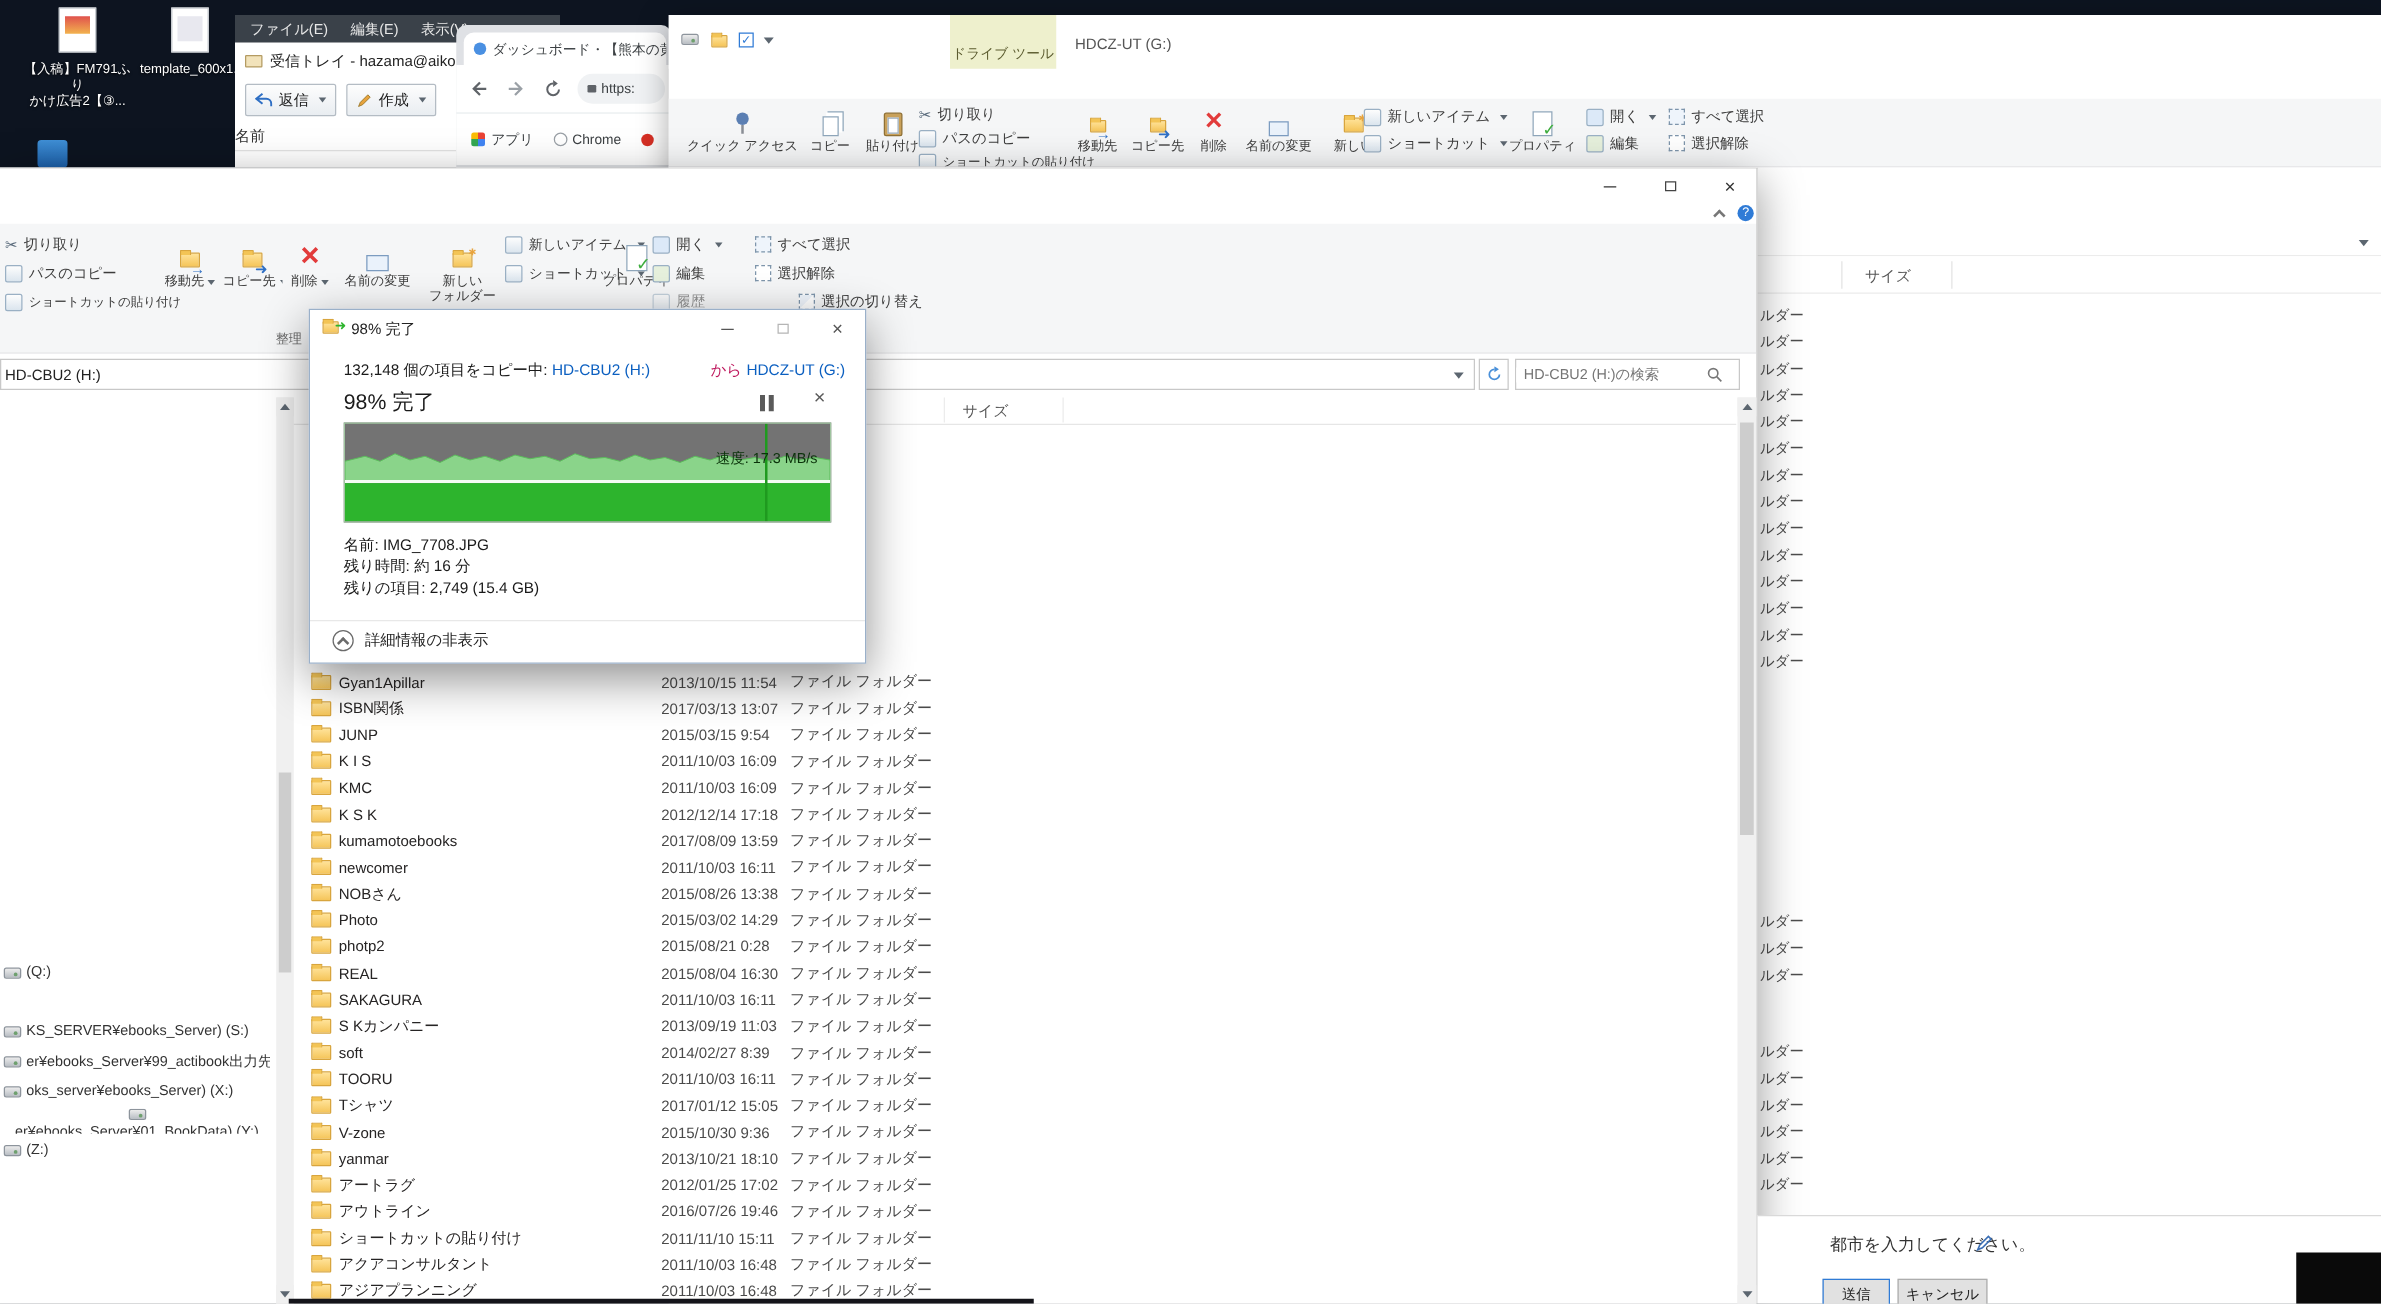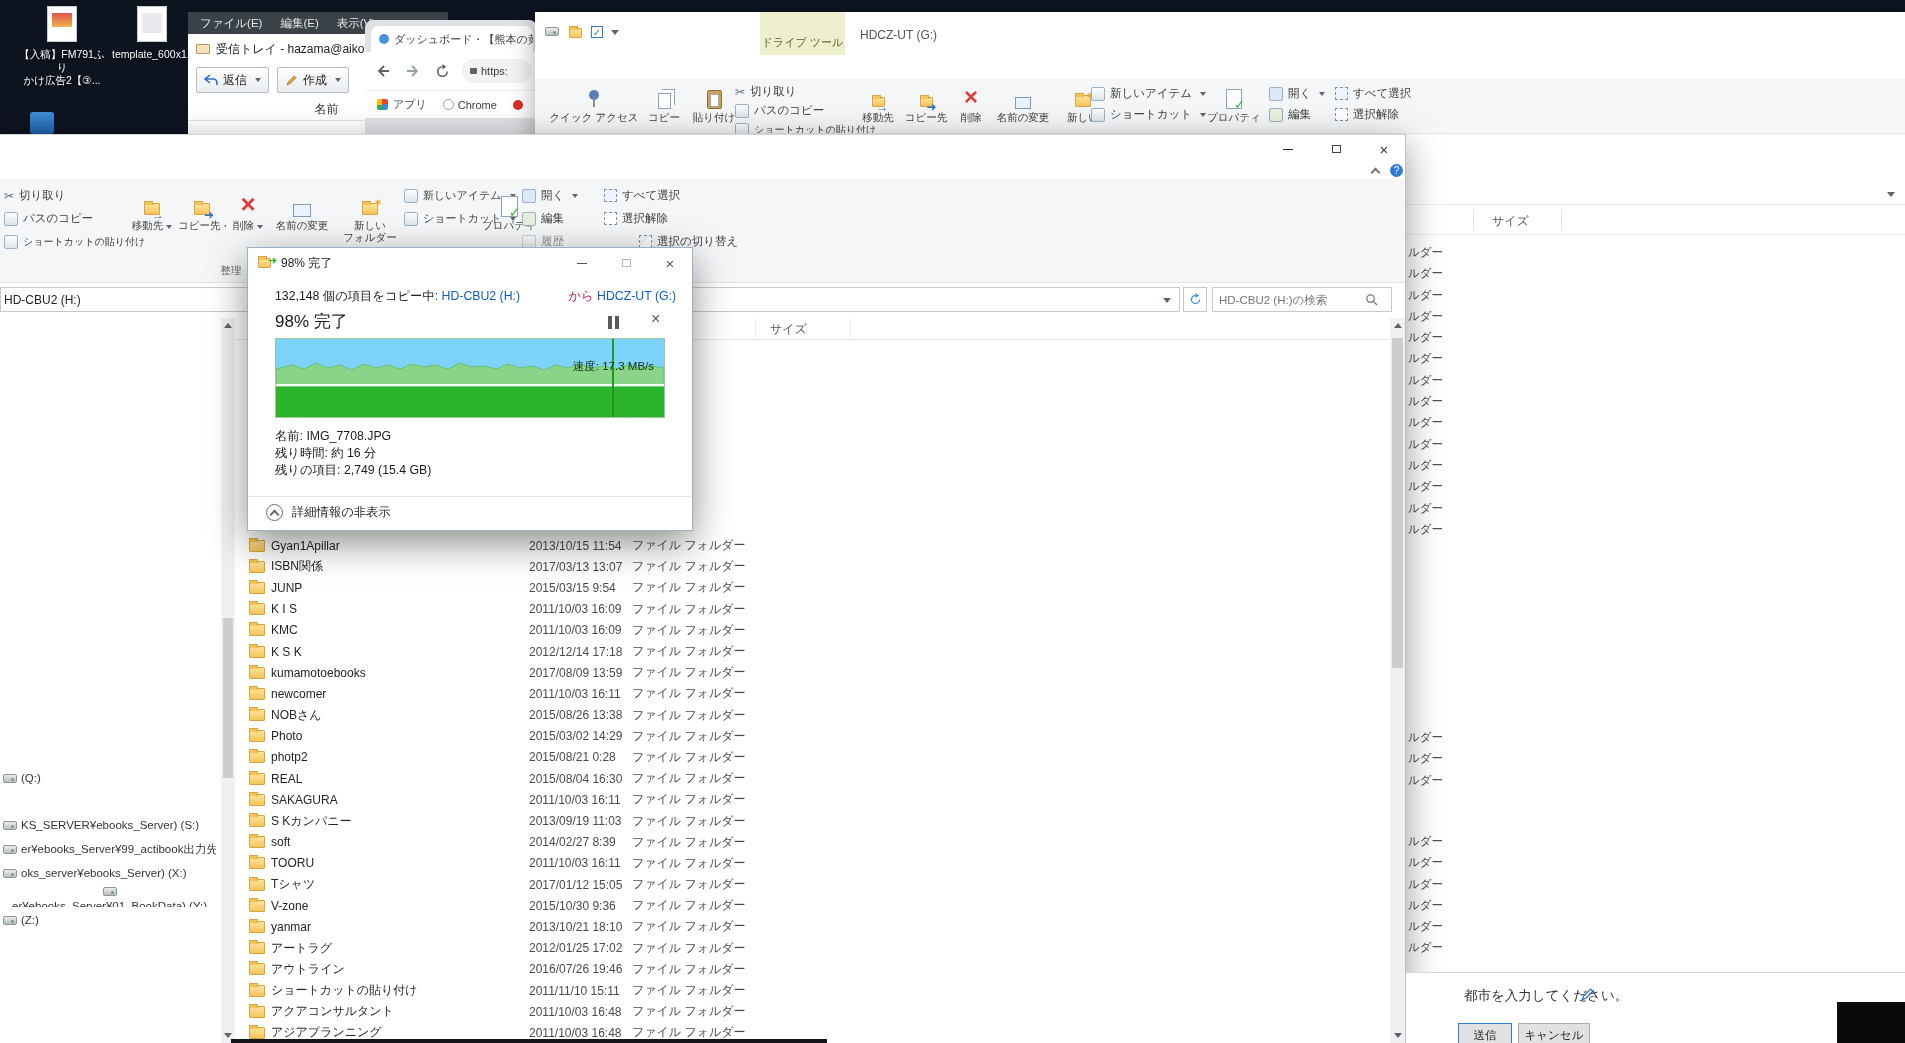--- a/index.html
+++ b/index.html
@@ -99,21 +99,21 @@
       <span class="mini-caret"></span>
     </div>
     <div class="toolbtn">
       <svg width="13" height="13" viewBox="0 0 14 14">
           <path d="M2 12 L3.5 8.5 L10 2 L12 4 L5.5 10.5 Z" fill="#e8a33d" stroke="#9c7b2e" stroke-width="0.8"></path>
         </svg>
       <span>作成</span>
       <span class="mini-caret"></span>
     </div>
   </div>
-  <div style="margin-top:8px;padding-left:17px;font-size:12px;color:#333;border-bottom:1px solid #e2e2e2;height:20px;text-align:center;">名前</div>
+  <div style="margin-top:8px;padding-left:0;font-size:12px;color:#333;border-bottom:1px solid #e2e2e2;height:20px;">名前</div>
 </div>
 
 <div class="abs" style="left:365px;top:20px;width:172px;height:114px;background:#dfe1e5;border-radius:8px 8px 0 0;z-index:3;">
   <div style="position:absolute;left:6px;top:6px;width:162px;height:26px;background:#fff;border-radius:8px 8px 0 0;display:flex;align-items:center;gap:5px;padding:0 8px;overflow:hidden;">
     <span style="width:10px;height:10px;border-radius:50%;background:#4a90e2;flex:0 0 auto;"></span>
     <span style="font-size:11px;color:#3c4043;white-space:nowrap;">ダッシュボード・【熊本の黄色</span>
   </div>
   <div style="position:absolute;left:0;top:32px;width:100%;height:38px;background:#fff;display:flex;align-items:center;">
     <svg width="16" height="14" viewBox="0 0 16 14" style="margin-left:10px;">
         <path d="M9 2 L4 7 L9 12 M4 7 H14" stroke="#5f6368" stroke-width="1.8" fill="none"></path>
@@ -123,21 +123,21 @@
       </svg>
     <svg width="15" height="15" viewBox="0 0 16 16" style="margin-left:14px;">
         <path d="M13 8 A5 5 0 1 1 8 3" stroke="#5f6368" stroke-width="1.7" fill="none"></path>
         <path d="M8 0 L12 3 L8 6 Z" fill="#5f6368"></path>
       </svg>
     <div style="margin-left:12px;width:70px;height:24px;background:#f0f2f4;border-radius:12px;display:flex;align-items:center;gap:4px;padding:0 8px;overflow:hidden;">
       <span style="width:7px;height:6px;background:#5f6368;border-radius:1px;position:relative;flex:0 0 auto;"></span>
       <span style="font-size:11px;color:#3c4043;">https:</span>
     </div>
   </div>
-  <div style="position:absolute;left:0;top:70px;width:100%;height:28px;background:#fff;border-top:1px solid #eceff1;display:flex;align-items:center;">
+  <div style="position:absolute;left:0;top:70px;width:100%;height:42px;background:#fff;border-top:1px solid #eceff1;display:flex;align-items:center;">
     <span style="margin-left:12px;width:11px;height:11px;border-radius:2px;background:conic-gradient(#ea4335 0 25%, #4285f4 0 50%, #34a853 0 75%, #fbbc05 0);"></span>
     <span style="margin-left:5px;font-size:11px;color:#3c4043;">アプリ</span>
     <span style="margin-left:16px;width:11px;height:11px;border:1px solid #9aa0a6;border-radius:50%;position:relative;"></span>
     <span style="margin-left:4px;font-size:11px;color:#3c4043;">Chrome</span>
     <span style="margin-left:16px;width:10px;height:10px;border-radius:50%;background:#d93025;"></span>
   </div>
 </div>
 
 <div class="win" style="left:535px;top:12px;width:1370px;height:1031px;z-index:4;box-shadow:0 6px 24px rgba(0,0,0,.35);">
 
@@ -674,21 +674,21 @@
       </div>
     <div class="capbtn" style="left:400px;width:44px;height:30px;font-size:15px;color:#555;">×</div>
   </div>
   <div style="position:absolute;left:27px;top:40px;font-size:12.3px;white-space:nowrap;">
     <span style="color:#1a1a1a;">132,148 個の項目をコピー中: </span><span style="color:#0b5fc0;">HD-CBU2 (H:)</span><span style="color:#be185d;margin-left:45px;"> から </span><span style="color:#0b5fc0;">HDCZ-UT (G:)</span>
   </div>
   <div style="position:absolute;left:27px;top:62px;font-size:17px;color:#1a1a1a;">98% 完了</div>
   <span style="position:absolute;left:360px;top:68px;width:11px;height:13px;border-left:4px solid #5a5a5a;border-right:4px solid #5a5a5a;"></span>
   <span style="position:absolute;left:403px;top:62px;font-size:16px;color:#5a5a5a;">×</span>
 
-  <div style="position:absolute;left:27px;top:90px;width:390px;height:80px;border:1px solid #9fc49f;background:#7dd3fc;">
+  <div style="position:absolute;left:27px;top:90px;width:390px;height:80px;border:1px solid #9fc49f;background:#737373;">
     <svg width="388" height="78" viewBox="0 0 388 78" preserveAspectRatio="none" style="display:block;">
       <polygon fill="#8ad48a" stroke="#5bbd5b" stroke-width="0.8" points="0,30 16,26 28,30 40,24 52,29 64,26 76,31 88,25 100,29 112,26 124,30 136,25 148,28 160,26 172,30 184,24 196,28 208,27 220,30 232,25 244,29 256,27 268,31 280,26 292,29 304,25 316,29 328,27 340,30 352,26 364,29 376,27 388,29 388,46 0,46"></polygon>
       <rect x="0" y="45" width="388" height="2.5" fill="#f4fcf4"></rect>
       <rect x="0" y="47.5" width="388" height="30.5" fill="#2db42d"></rect>
       <rect x="336" y="0" width="2" height="78" fill="#1f9a1f"></rect>
     </svg>
     <span style="position:absolute;right:10px;top:20px;font-size:11.5px;color:#0a320a;">速度: 17.3 MB/s</span>
   </div>
   <div style="position:absolute;left:27px;top:180px;font-size:12.3px;color:#1a1a1a;">名前: IMG_7708.JPG</div>
   <div style="position:absolute;left:27px;top:197px;font-size:12.3px;color:#1a1a1a;">残り時間: 約 16 分</div>

